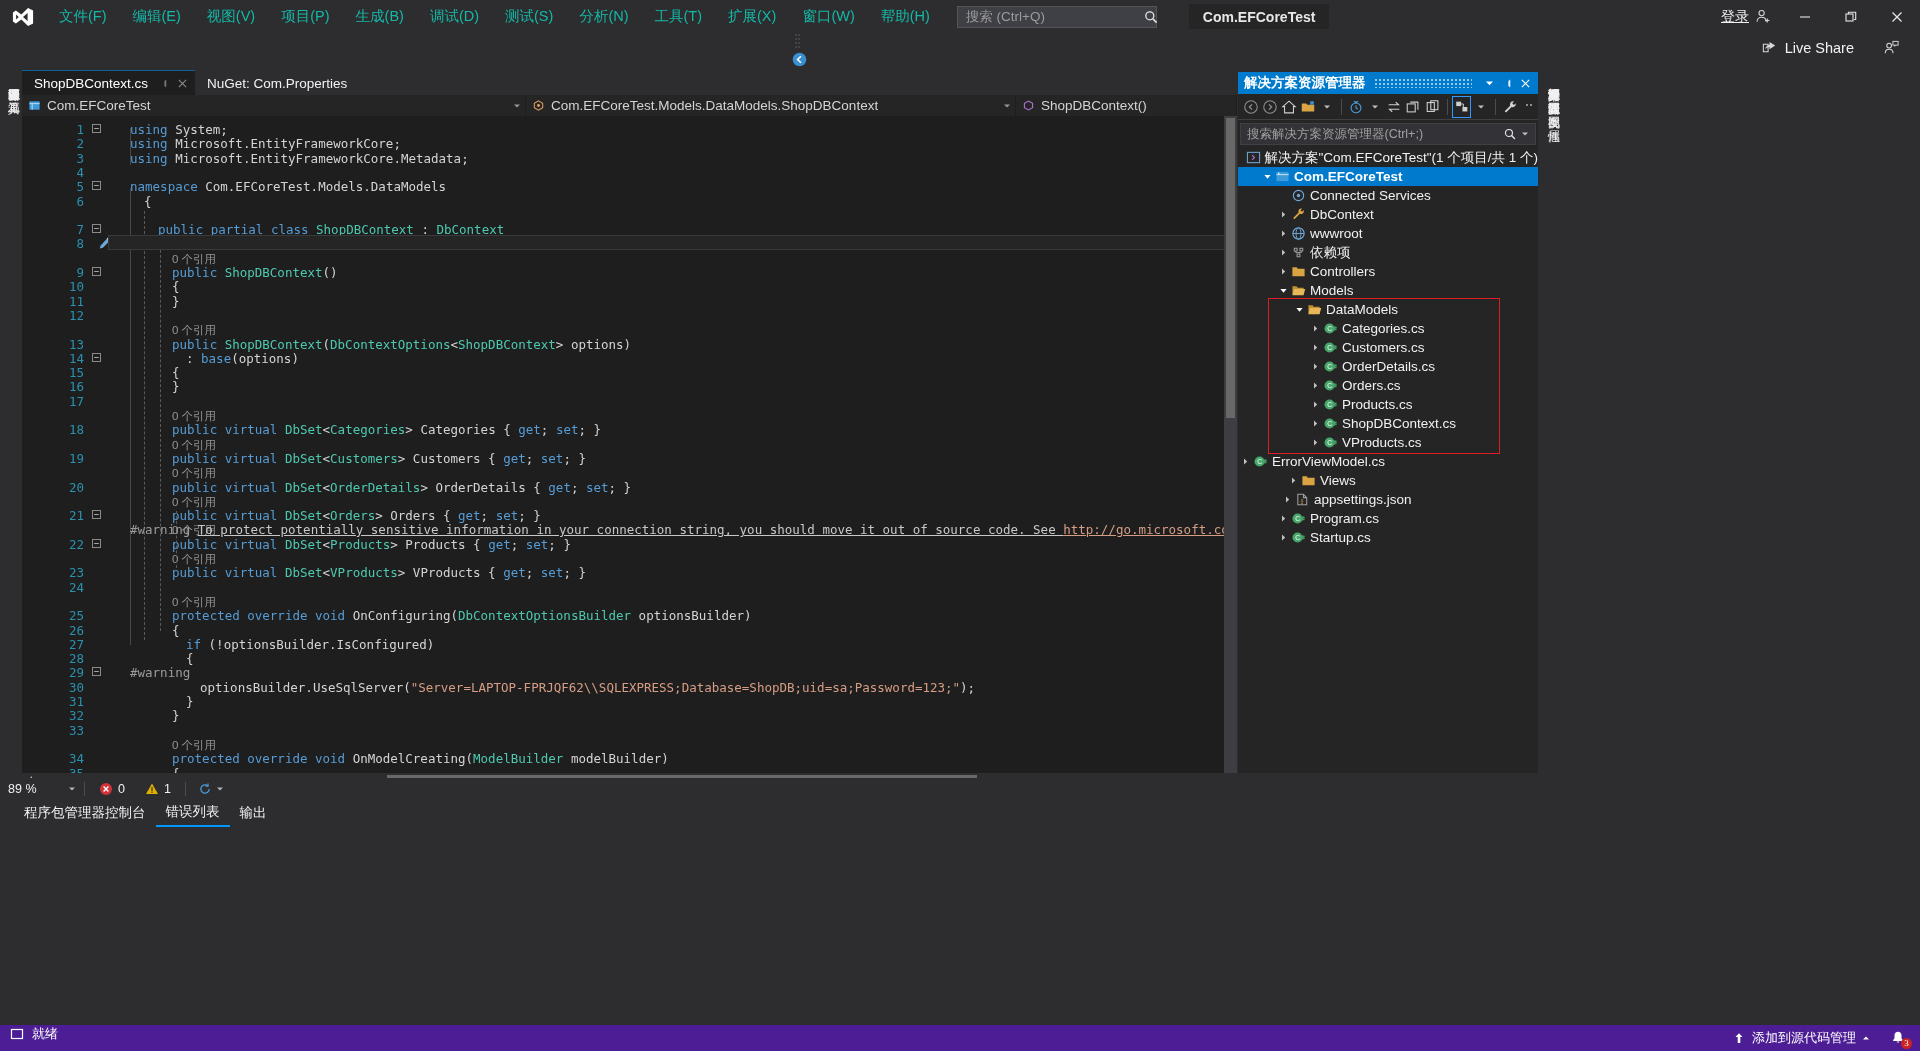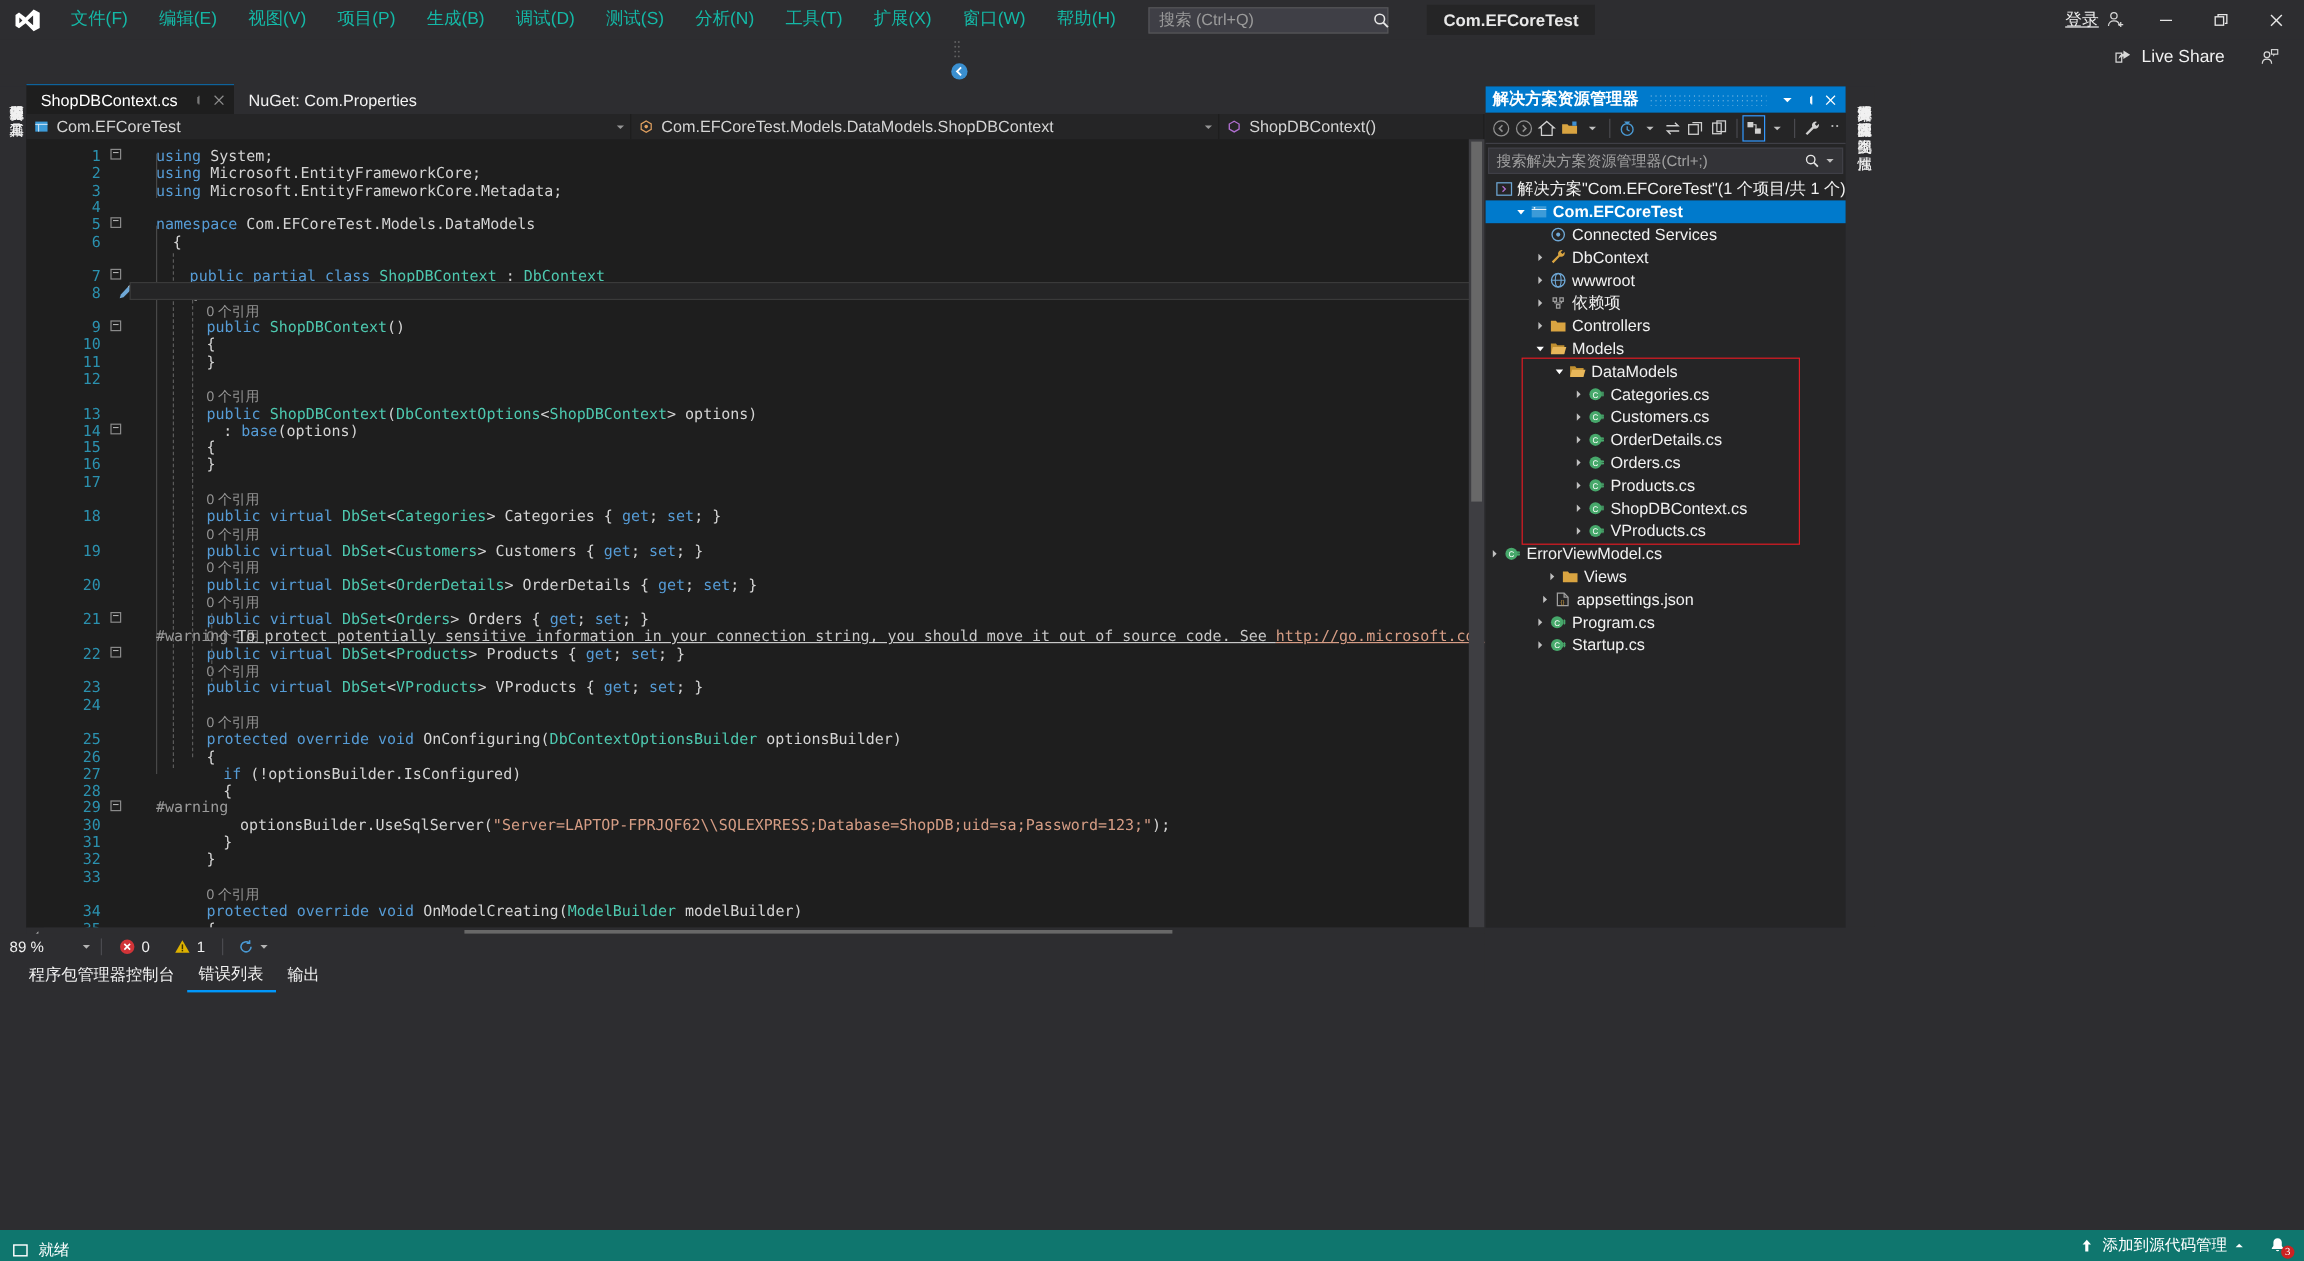--- a/index.html
+++ b/index.html
@@ -202,22 +202,22 @@
   .tnode .arrow { width:14px; display:flex; align-items:center; justify-content:center; }
   .tnode .ico { width:17px; display:flex; align-items:center; justify-content:center; margin-right:3px;}
   .tnode .lbl { font-size:13.5px; }
   .tnode.bold .lbl { font-weight:bold; }
   .redbox {
     position:absolute; border:1.6px solid #e01b24; pointer-events:none;
   }
 
   
   .statusbar {
-    position:absolute; left:0; bottom:0; width:1920px; height:26px; background:#0f766e;
-    display:flex; align-items:flex-end; color:#ffffff; font-size:13px;font-family:Liberation Serif, serif;
+    position:absolute; left:0; bottom:0; width:1920px; height:26px; background:#4c1d95;
+    display:flex; align-items:flex-start; color:#ffffff; font-size:13px;font-family:Liberation Serif, serif;
   }
   .statusbar .ready { display:flex; align-items:center; gap:8px; padding-left:10px; }
   .sb-right { margin-left:auto; display:flex; align-items:center; gap:0; height:26px; }
   .sb-cell { display:flex; align-items:center; gap:6px; padding:0 10px; height:26px; }
   .badge {
     position:relative; display:flex; align-items:center; padding-right:4px;
   }
   .badge .cnt {
     position:absolute; right:-2px; bottom:-3px; background:#cc2222; color:#fff;
     font-size:9px; border-radius:7px; padding:0 3px; line-height:11px; min-width:11px;

